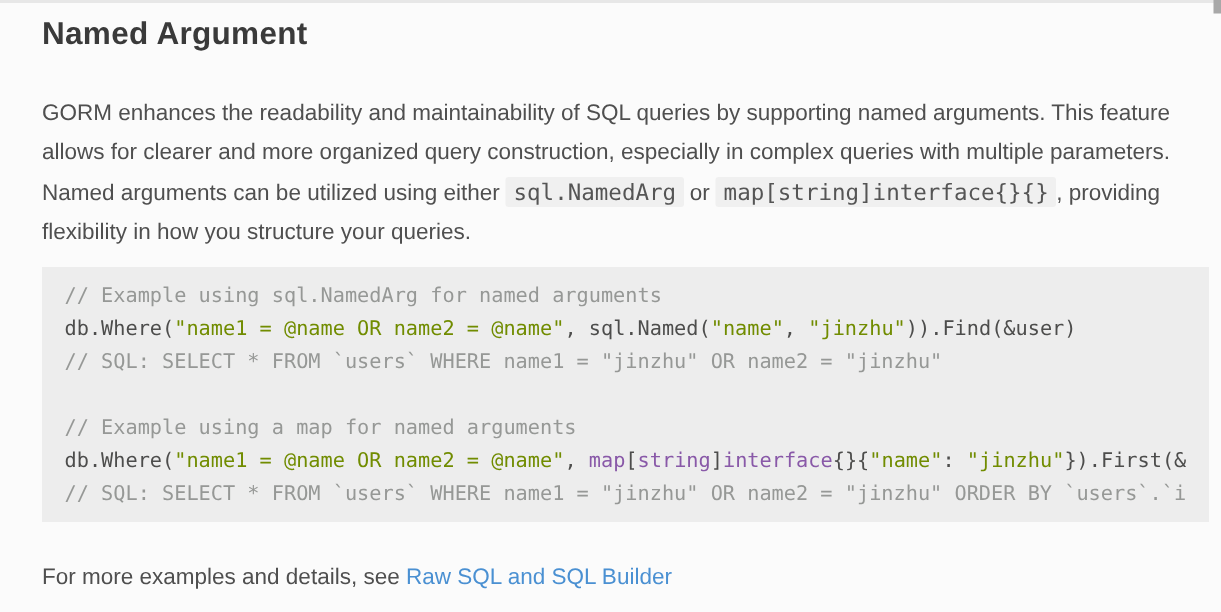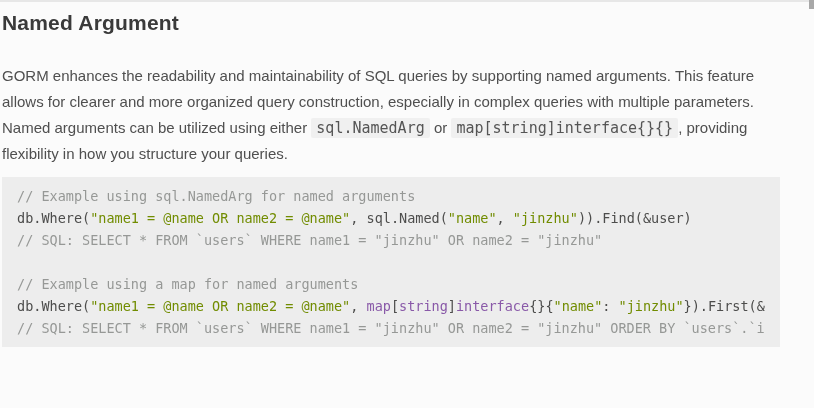--- a/index.html
+++ b/index.html
@@ -6,21 +6,21 @@
   html, body { width: 814px; height: 408px; }
   body {
     font-family: "Liberation Sans", sans-serif;
     background: var(--page-background, #fbfbfb);
     color: var(--body-text, #4f4f4f);
     position: relative;
     overflow: hidden;
   }
   .page {
     border-top: 2px solid var(--top-border, #e7e7e7);
-    padding: 4px 18px 0 2px;
+    padding: 4px 18px 0 28px;
     height: 100%;
   }
   .page-title {
     margin-top: 4px;
     font-size: 21px;
     font-weight: 700;
     color: var(--heading-text, #3a3a3a);
     letter-spacing: 0.2px;
     line-height: 26px;
   }
@@ -81,16 +81,17 @@
 <div class="page">
 
   <h2 class="page-title">Named Argument</h2>
 
   <p class="intro"><span>GORM enhances the readability and maintainability of SQL queries by supporting named arguments. This feature allows for clearer and more organized query construction, especially in complex queries with multiple parameters. Named arguments can be utilized using either </span><code class="inline-code">sql.NamedArg</code><span> or </span><code class="inline-code">map[string]interface{}{}</code><span>, providing flexibility in how you structure your queries.</span></p>
 
   <div class="code-block">
     <pre><div class="code-line"><span class="tok-comment">// Example using sql.NamedArg for named arguments</span></div><div class="code-line"><span class="tok-plain">db.Where(</span><span class="tok-string">"name1 = @name OR name2 = @name"</span><span class="tok-plain">, sql.Named(</span><span class="tok-string">"name"</span><span class="tok-plain">, </span><span class="tok-string">"jinzhu"</span><span class="tok-plain">)).Find(&amp;user)</span></div><div class="code-line"><span class="tok-comment">// SQL: SELECT * FROM `users` WHERE name1 = "jinzhu" OR name2 = "jinzhu"</span></div><div class="code-line">&nbsp;</div><div class="code-line"><span class="tok-comment">// Example using a map for named arguments</span></div><div class="code-line"><span class="tok-plain">db.Where(</span><span class="tok-string">"name1 = @name OR name2 = @name"</span><span class="tok-plain">, </span><span class="tok-keyword">map</span><span class="tok-plain">[</span><span class="tok-keyword">string</span><span class="tok-plain">]</span><span class="tok-keyword">interface</span><span class="tok-plain">{}{</span><span class="tok-string">"name"</span><span class="tok-plain">: </span><span class="tok-string">"jinzhu"</span><span class="tok-plain">}).First(&amp;</span></div><div class="code-line"><span class="tok-comment">// SQL: SELECT * FROM `users` WHERE name1 = "jinzhu" OR name2 = "jinzhu" ORDER BY `users`.`i</span></div></pre>
   </div>
 
+  <p class="footer-note"><span>For more examples and details, see </span><a class="doc-link">Raw SQL and SQL Builder</a></p>
 
 </div>
 
 <div class="scroll-notch"></div>
 
 </body></html>

